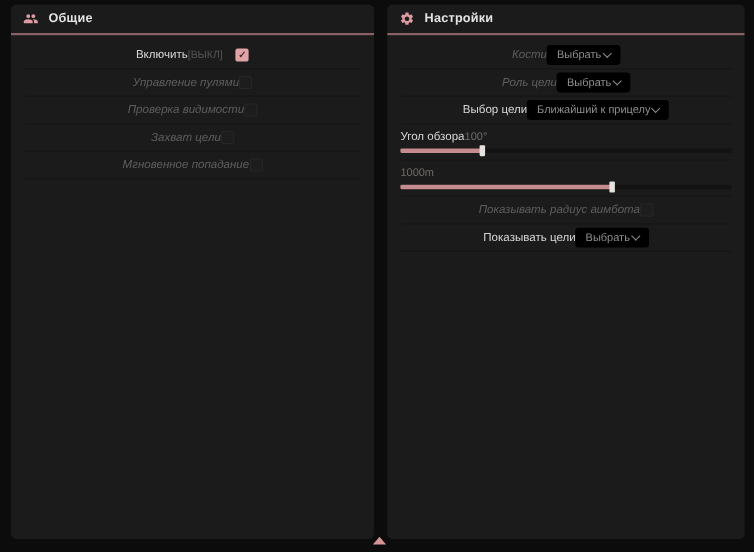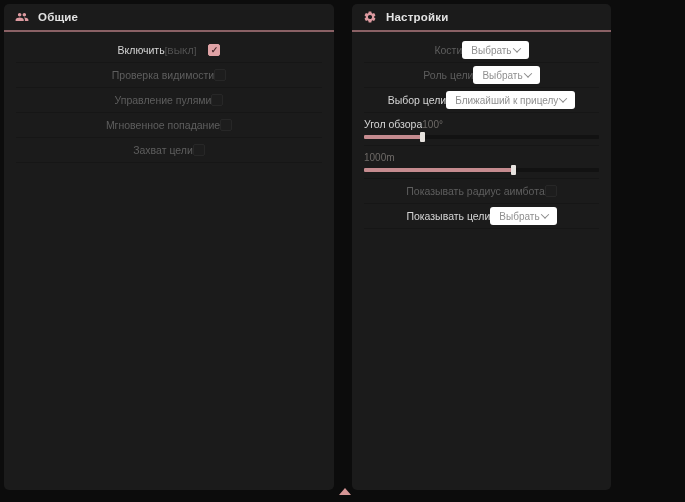--- a/index.html
+++ b/index.html
@@ -7,57 +7,57 @@
   body {
     background:#0c0c0c;
     font-family:"Liberation Sans", sans-serif;
     position:relative;
   }
   .panel {
     position:absolute; top:4px; height:486px;
     background:#1b1b1b; border-radius:5px;
     overflow:hidden;
   }
-  .panel.left  { left:4px;  width:330px; }
-  .panel.right { left:352px; width:259px; }
+  .panel.left  { left:10px;  width:330px; }
+  .panel.right { left:352px; width:325px; }
   .panel-header {
     height:26px; display:flex; align-items:center;
     gap:9px; padding:0 11px;
   }
   .panel-header .title { color:#e3e3e3; font-size:11.5px; font-weight:700; letter-spacing:.2px; }
   .panel-header svg { width:14px; height:14px; display:block; }
   .accent-line { height:2px; background:#8a6165; }
   .panel-body { padding:6px 12px 0 12px; }
 
   .row {
     height:25px; display:flex; align-items:center;
     justify-content:center;
     border-bottom:1px solid #161616;
   }
   .label { font-size:10.5px; color:#d6d6d6; }
-  .row.dim .label { color:#5e5e5e; }
+  .row.dim .label { color:#5e5e5e;font-style:italic; }
   .right-group { display:flex; align-items:center; gap:12px; }
   .hotkey { font-size:9.5px; color:#565656; }
   .value { font-size:10px; color:#6e6a67; }
 
   .checkbox {
     width:12px; height:12px; border-radius:2px;
     background:#1f1f1f; border:1px solid #303030;
     display:flex; align-items:center; justify-content:center;
     cursor:pointer; flex:0 0 auto;
   }
   .checkbox.checked { background:#e0a3a6; border-color:#e0a3a6; }
   .checkbox.checked::after {
     content:"\2713"; color:#4a2a2d; font-size:9px; font-weight:700; line-height:1;
   }
   .row.dim .checkbox { background:#1d1d1d; border-color:#272727; }
 
   .dropdown {
     height:18px; display:inline-flex; align-items:center; gap:2px;
-    padding:0 9px; background:#ffffff; border-radius:3px;
+    padding:0 9px; background:#000000; border-radius:3px;
     cursor:pointer;
   }
   .dropdown .dd-value { font-size:10px; color:#8f8f8f; white-space:nowrap; }
   .chevron {
     width:6px; height:6px; border-right:1.5px solid #8a8a8a;
     border-bottom:1.5px solid #8a8a8a; transform:rotate(45deg) translate(-1px,-1px);
   }
 
   .srow { padding:3px 0 2px 0; border-bottom:1px solid #161616; }
   .srow-top { display:flex; align-items:center; justify-content:flex-start; height:16px; }
@@ -98,36 +98,36 @@
 
     <div class="row">
       <span class="label">Включить</span>
       <span class="right-group">
         <span class="hotkey">[ВЫКЛ]</span>
         <span class="checkbox checked"></span>
       </span>
     </div>
 
     <div class="row dim">
+      <span class="label">Управление пулями</span>
+      <span class="checkbox"></span>
+    </div>
+
+    <div class="row dim">
       <span class="label">Проверка видимости</span>
       <span class="checkbox"></span>
     </div>
 
     <div class="row dim">
-      <span class="label">Управление пулями</span>
+      <span class="label">Захват цели</span>
       <span class="checkbox"></span>
     </div>
 
     <div class="row dim">
       <span class="label">Мгновенное попадание</span>
-      <span class="checkbox"></span>
-    </div>
-
-    <div class="row dim">
-      <span class="label">Захват цели</span>
       <span class="checkbox"></span>
     </div>
 
 
   </div>
 </div>
 
 <div class="panel right">
   <div class="panel-header">
     <span>

